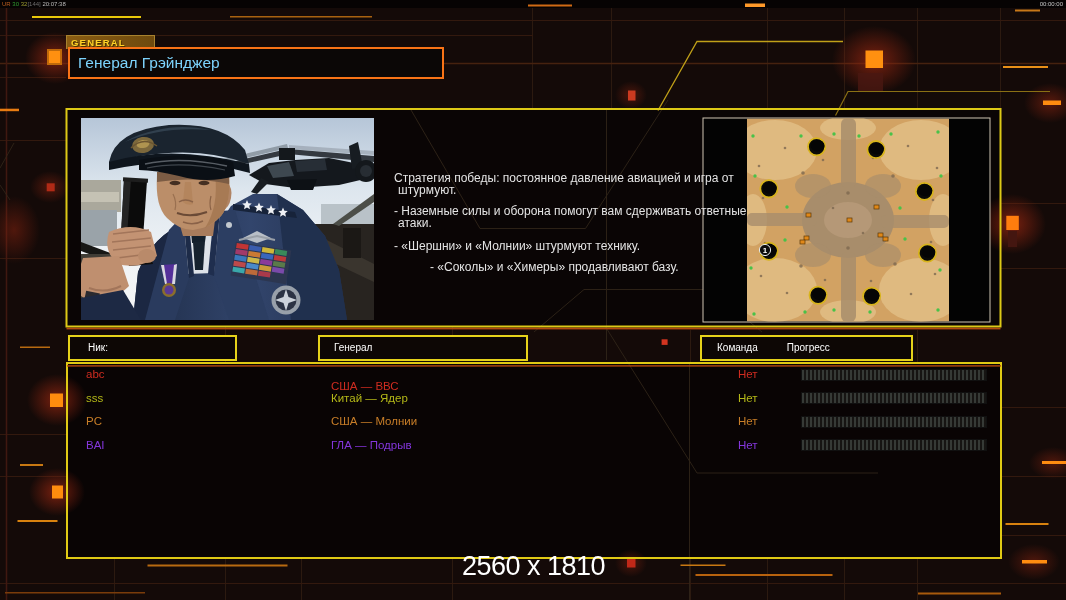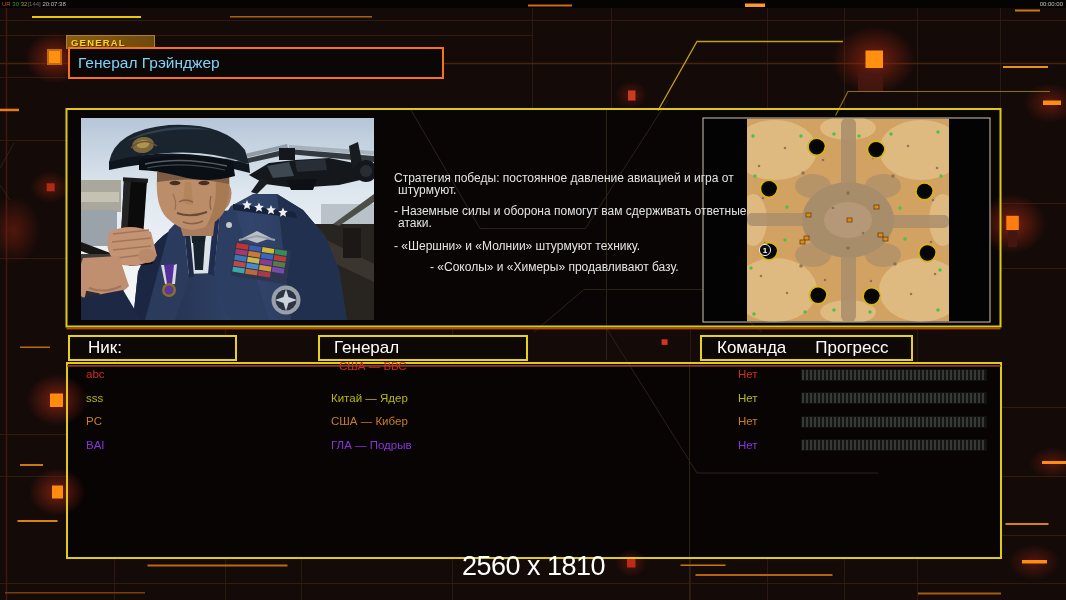--- a/index.html
+++ b/index.html
@@ -1,20 +1,20 @@
 <!DOCTYPE html>
 <html><head><meta charset="utf-8">
 <style>
 html,body{margin:0;padding:0;}
 body{width:1066px;height:600px;background:#140a08;overflow:hidden;position:relative;font-family:"Liberation Sans",sans-serif;}
 #bg{position:absolute;left:0;top:0;z-index:0;}
 .txt{position:absolute;z-index:5;white-space:nowrap;}
 #gentag{left:66px;top:35px;width:69px;height:11px;background:linear-gradient(90deg,#8a5c12,#6e4a0e);border:1px solid #a8822e;border-bottom:none;color:#ffd226;font-size:9.5px;font-weight:bold;letter-spacing:1.2px;padding:1px 14px 1px 4px;text-shadow:1px 1px 0 rgba(70,45,0,0.9);}
 #title{left:68px;top:47px;width:364px;height:28px;border:2px solid #f97316;background:#0b0706;color:#7dd3fc;font-size:15.5px;line-height:28px;padding-left:8px;}
-.hdr{border:2px solid #e6d21a;background:#0d0705;color:#fff;font-size:17px;height:22px;line-height:22px;top:335px;}
+.hdr{border:2px solid #e6d21a;background:#0d0705;color:#fff;font-size:10px;height:22px;line-height:22px;top:335px;}
 #h1{left:68px;width:147px;padding-left:18px;}
 #h2{left:318px;width:192px;padding-left:14px;}
 #h3{left:700px;width:194px;padding-left:15px;}
 #h3 span{margin-right:29px;}
 .nm{font-size:11.5px;left:86px;}
 .gn{font-size:11.5px;left:331px;}
 .nt{font-size:11.5px;left:738px;}
 .c1{color:#cf2c20}.c2{color:#b4b818}.c3{color:#c87e28}.c4{color:#8436dc}
 .bar{position:absolute;left:801px;width:184px;height:10px;z-index:5;background:repeating-linear-gradient(90deg,#363a36 0px,#363a36 2.5px,#161412 2.5px,#161412 4px);border:1px solid #101010;}
 .desc{left:394px;color:#e4e4e4;font-size:12px;z-index:5;}
@@ -383,23 +383,23 @@
 <div class="txt desc" style="top:216px;left:398px;">атаки.</div>
 <div class="txt desc" style="top:238.5px;">- «Шершни» и «Молнии» штурмуют технику.</div>
 <div class="txt desc" style="top:259.5px;margin-left:36px;">- «Соколы» и «Химеры» продавливают базу.</div>
 <div class="txt hdr" id="h1">Ник:</div>
 <div class="txt hdr" id="h2">Генерал</div>
 <div class="txt hdr" id="h3"><span>Команда</span>Прогресс</div>
 <div class="txt nm c1" style="top:368px;">abc</div>
 <div class="txt nm c2" style="top:391.5px;">sss</div>
 <div class="txt nm c3" style="top:415px;">PC</div>
 <div class="txt nm c4" style="top:438.5px;text-align:right;">BAI</div>
-<div class="txt gn c1" style="top:360px;margin-left:8px;">США — ВВС</div>
+<div class="txt gn c1" style="top:380px;">США — ВВС</div>
 <div class="txt gn c2" style="top:391.5px;">Китай — Ядер</div>
-<div class="txt gn c3" style="top:415px;">США — Кибер</div>
+<div class="txt gn c3" style="top:415px;">США — Молнии</div>
 <div class="txt gn c4" style="top:438.5px;">ГЛА — Подрыв</div>
 <div class="txt nt c1" style="top:368px;">Нет</div>
 <div class="txt nt c2" style="top:391.5px;">Нет</div>
 <div class="txt nt c3" style="top:415px;">Нет</div>
 <div class="txt nt c4" style="top:438.5px;">Нет</div>
 <div class="bar" style="top:368.5px;"></div>
 <div class="bar" style="top:392px;"></div>
 <div class="bar" style="top:415.5px;"></div>
 <div class="bar" style="top:439px;"></div>
 <div class="txt" id="res">2560 x 1810</div>

